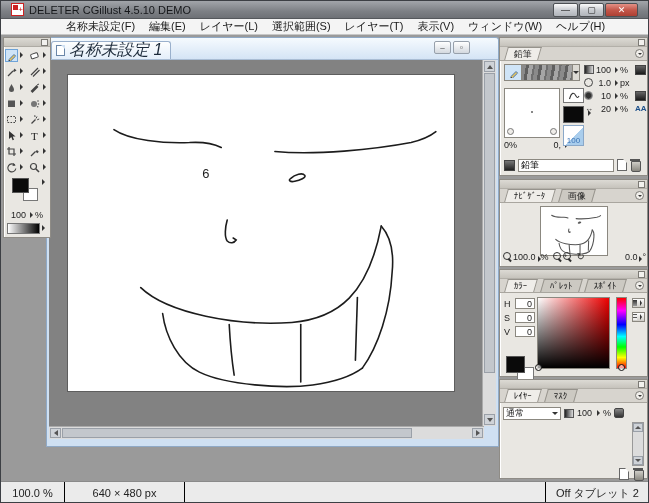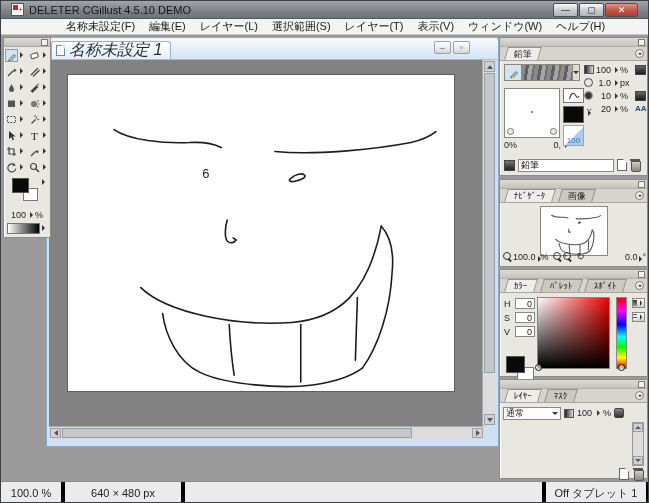--- a/index.html
+++ b/index.html
@@ -175,21 +175,21 @@
   .pg-icon::after { content:""; position:absolute; right:-1px; top:-1px; border:2.5px solid transparent;
     border-top-color:#e9e7e2; border-right-color:#e9e7e2; }
   .trash-icon { width:10px; height:12px; position:relative; }
   .trash-icon::before { content:""; position:absolute; left:1px; top:2px; width:8px; height:9px;
     background:linear-gradient(#cfcdc7,#8a8880); border:1px solid #555; border-radius:0 0 2px 2px; }
   .trash-icon::after { content:""; position:absolute; left:0; top:0; width:10px; height:2px; background:#555; }
 
   
   .statusbar { position:absolute; left:0; top:480px; width:649px; height:23px; background:#ebebeb;
     border-top:1px solid #8a8a8a; display:flex; align-items:center; font-size:11px; color:#222; }
-  .st-cell { height:100%; display:flex; align-items:center; justify-content:center; border-right:4px solid #000000; white-space:nowrap; }
+  .st-cell { height:100%; display:flex; align-items:center; justify-content:center; border-right:1px solid #000000; white-space:nowrap; }
 
   .magnifier { width:10px; height:10px; position:relative; flex:0 0 auto; }
   .magnifier::before { content:""; position:absolute; left:0; top:0; width:6px; height:6px; border:1.4px solid #333; border-radius:50%; }
   .magnifier::after { content:""; position:absolute; left:6px; top:6px; width:4px; height:1.6px; background:#333; transform:rotate(45deg); transform-origin:0 0; }
   .mg-sign { position:absolute; left:1.4px; top:-0.5px; font-size:6px; color:#333; z-index:1; }
   .rot-icon { font-size:10px; color:#333; line-height:10px; }
 </style>
 </head>
 <body>
 
@@ -665,16 +665,16 @@
         </div>
       </div>
 
     </div>
   </div>
 
   <div class="statusbar">
     <div class="st-cell" style="width:64px;">100.0 %</div>
     <div class="st-cell" style="width:120px;">640 × 480 px</div>
     <div class="st-cell" style="flex:1;"></div>
-    <div class="st-cell" style="width:104px;">Off  タブレット 1</div>
+    <div class="st-cell" style="width:104px;">Off  タブレット 2</div>
   </div>
 
 </div>
 
 </body></html>

